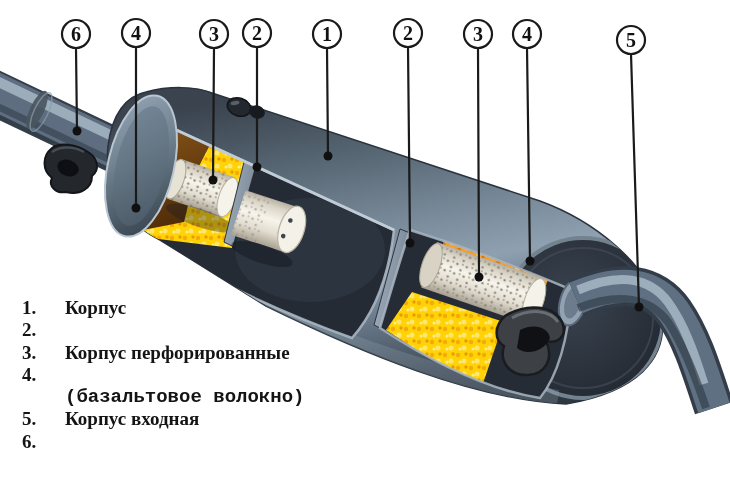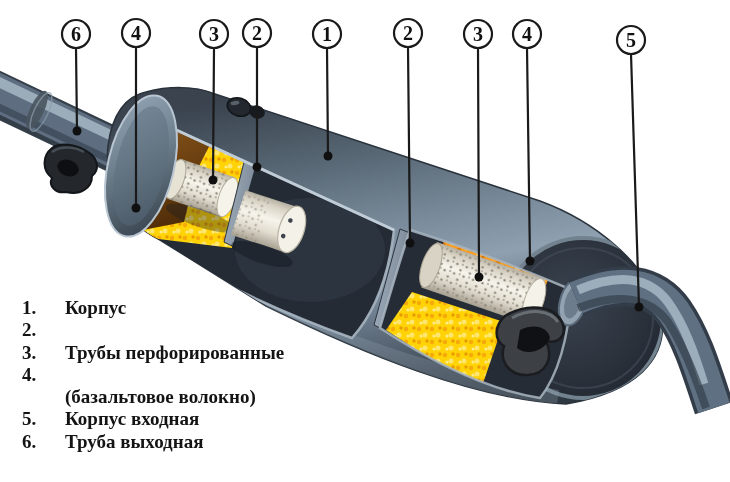--- a/index.html
+++ b/index.html
@@ -4,21 +4,21 @@
 <style>
   html,body{margin:0;padding:0;background:#ffffff;}
   .stage{position:relative;width:730px;height:482px;background:#ffffff;overflow:hidden;
          font-family:"Liberation Serif",serif;}
   .stage svg{position:absolute;left:0;top:0;}
   .legend{position:absolute;left:14px;top:297px;width:420px;color:#141414;
           font-weight:bold;font-size:19px;line-height:22.3px;}
   .legend-row{display:flex;}
   .legend-num{width:34px;padding-left:8px;box-sizing:border-box;}
   .legend-label{padding-left:17px;text-align:center;}
-  .legend-sub{padding-left:51px;}
+  .legend-sub{padding-left:51px;font-family:Liberation Mono, monospace;}
   .co-num{font-family:"Liberation Serif",serif;font-weight:bold;font-size:20px;fill:#111111;}
 </style>
 </head>
 <body>
 
 <div class="stage">
 
 <svg width="730" height="482" viewBox="0 0 730 482">
   <defs>
     <linearGradient id="gBody" x1="0.345" y1="0" x2="0.655" y2="1">
@@ -255,31 +255,30 @@
 <div class="legend">
   <div class="legend-row">
     <div class="legend-num">1.</div>
     <div class="legend-label">Корпус</div>
   </div>
   <div class="legend-row">
     <div class="legend-num">2.</div>
   </div>
   <div class="legend-row">
     <div class="legend-num">3.</div>
-    <div class="legend-label">Трубы перфорированные</div>
+    <div class="legend-label">Корпус перфорированные</div>
   </div>
   <div class="legend-row">
     <div class="legend-num">4.</div>
   </div>
   <div class="legend-row">
     <div class="legend-sub">(базальтовое волокно)</div>
   </div>
   <div class="legend-row">
     <div class="legend-num">5.</div>
     <div class="legend-label">Корпус входная</div>
   </div>
   <div class="legend-row">
     <div class="legend-num">6.</div>
-    <div class="legend-label">Труба выходная</div>
   </div>
 </div>
 
 </div>
 
 </body></html>

